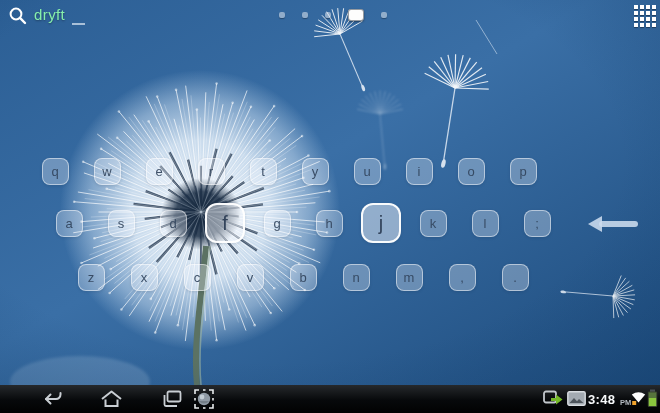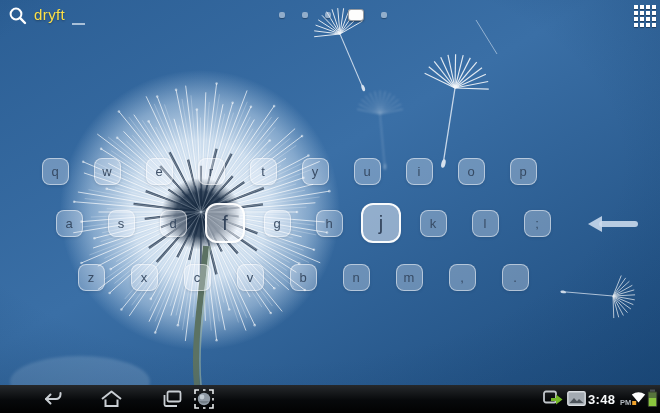--- a/index.html
+++ b/index.html
@@ -1,21 +1,21 @@
 <!DOCTYPE html>
 <html><head>
 <meta charset="utf-8">
 <style>
   html,body{margin:0;padding:0;background:#000;}
   .screen{position:relative;width:660px;height:413px;overflow:hidden;
           font-family:"Liberation Sans",sans-serif;background:#2f649a;}
   .wallpaper{position:absolute;left:0;top:0;z-index:0;}
 
   
-  .search{position:absolute;left:8px;top:5px;z-index:5;display:flex;align-items:flex-end;gap:7px;color:#fde047;}
+  .search{position:absolute;left:8px;top:5px;z-index:5;display:flex;align-items:flex-end;gap:7px;color:#86efac;}
   .search-text{font-size:15px;letter-spacing:.4px;line-height:20px;text-shadow:0 1px 2px rgba(0,0,0,.35);}
   .cursor{display:inline-block;width:13px;height:16px;border-bottom:2px solid rgba(235,243,250,.65);}
   .dots{position:absolute;left:279px;top:8px;z-index:5;height:14px;display:flex;align-items:center;gap:17px;}
   .dot{width:6px;height:6px;border-radius:2px;background:rgba(222,230,238,.55);box-shadow:0 1px 1px rgba(0,0,0,.3);}
   .dot.active{width:14px;height:10px;border-radius:3px;background:#fdfdfd;border:1px solid rgba(25,35,48,.45);box-shadow:0 1px 2px rgba(0,0,0,.4);}
   .apps-grid{position:absolute;right:4px;top:5px;z-index:5;display:grid;grid-template-columns:repeat(4,4px);grid-auto-rows:4px;gap:2px;}
   .apps-grid span{background:#fff;box-shadow:0 1px 1px rgba(0,0,0,.4);}
 
   
   #keys{position:absolute;left:0;top:0;z-index:4;width:660px;height:385px;}

